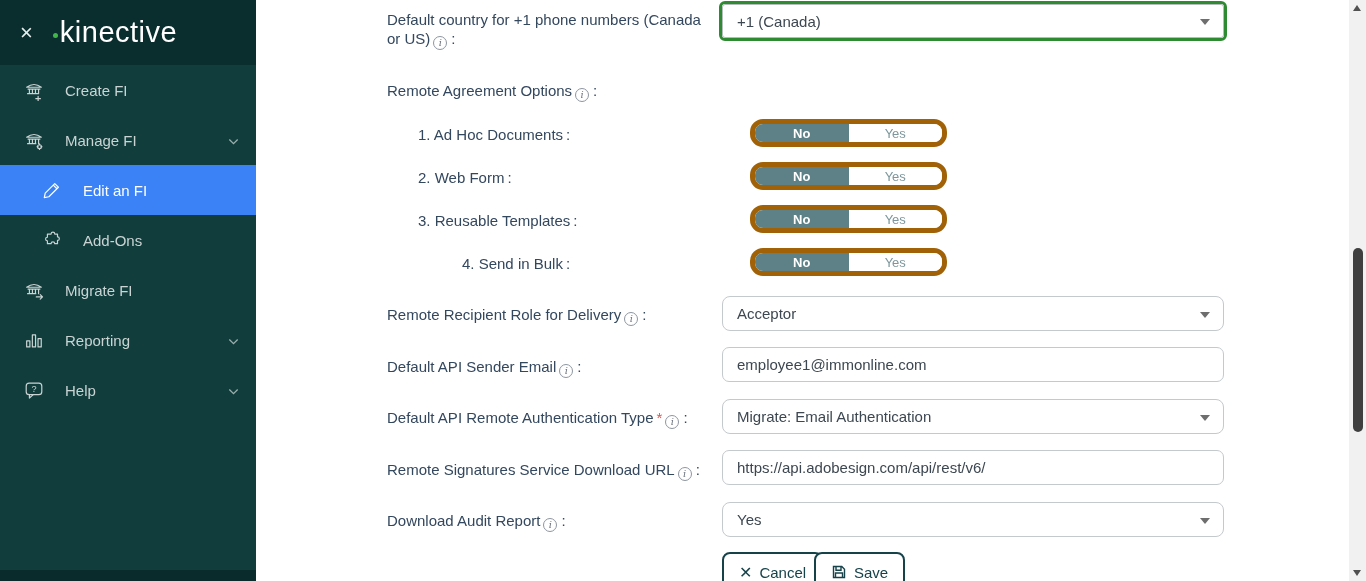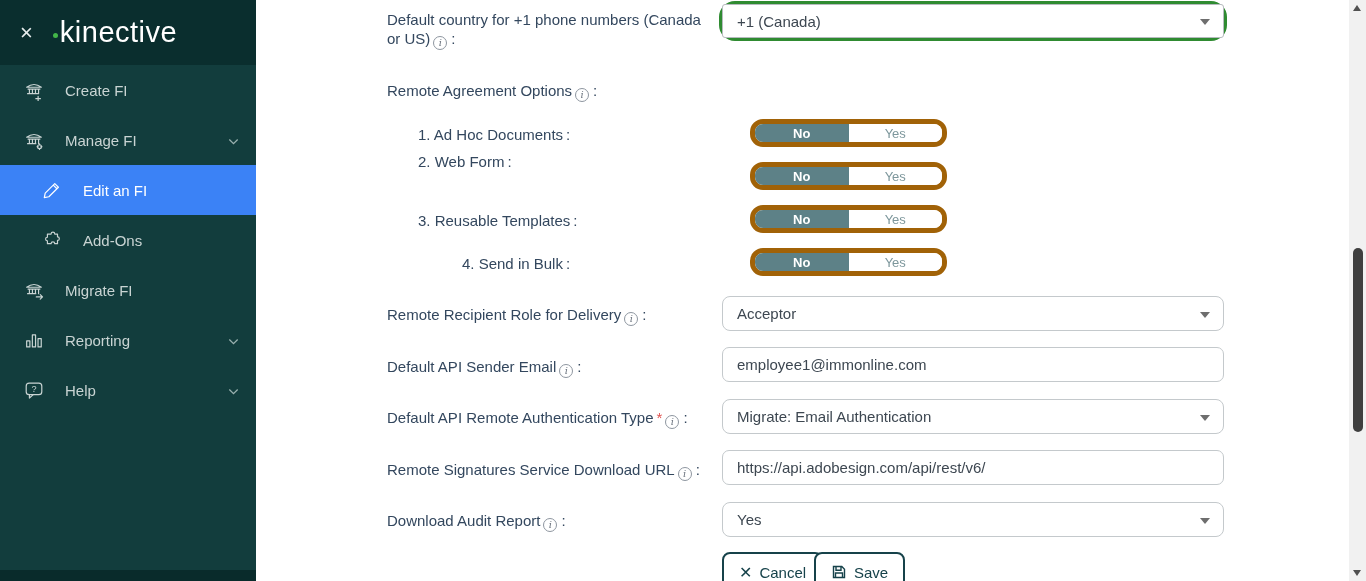--- a/index.html
+++ b/index.html
@@ -46,21 +46,21 @@
   .dd, .ti { position:absolute; left:466px; width:502px; height:35px; background:#fff;
         border:1px solid #c4c9cc; border-radius:8px; display:flex; align-items:center;
         padding:0 14px; font-size:15px; color:#3d4751; cursor:pointer; }
   .ti { cursor:text; font-family:"Liberation Sans", sans-serif; }
   input.ti { outline:none;border-radius:7px; }
   .caret { position:absolute; right:13px; top:15px; width:0; height:0;
            border-left:5px solid transparent; border-right:5px solid transparent;
            border-top:6px solid #6e6e6e; }
 
   .focus-wrap { position:absolute; left:463px; top:1px; width:508px; height:40px;
-                border:3px solid #2f8b31; border-radius:16px; background:#fff; }
+                border:3px solid #2f8b31; border-radius:6px; background:#fff; }
   .focus-wrap .dd { position:relative; left:0; top:0; width:502px; height:34px;
                     border:1px solid #b6bbbe; border-radius:3px; }
   .focus-wrap .caret { top:14px; }
 
   .toggle { position:absolute; left:466px; width:197px; height:28px; display:flex;
             border:5px solid #a16207; border-radius:13px; overflow:hidden;
             background:#fff;margin-left:28px; }
   .tg-no { flex:1; background:#5d8187; color:#fff; font-weight:bold; font-size:13px;
            display:flex; align-items:center; justify-content:center; cursor:pointer; }
   .tg-yes { flex:1; background:#fff; color:#7d979c; font-size:13px;
@@ -203,21 +203,21 @@
     </div>
 
     <div class="flabel" style="left:162px; top:125px;">
       <span>1. Ad Hoc Documents</span><span class="colon">:</span>
     </div>
     <div class="toggle" style="top:119px;">
       <span class="tg-no">No</span>
       <span class="tg-yes">Yes</span>
     </div>
 
-    <div class="flabel" style="left:162px; top:152px;text-align:right;">
+    <div class="flabel" style="left:162px; top:168px;text-align:right;">
       <span>2. Web Form</span><span class="colon">:</span>
     </div>
     <div class="toggle" style="top:162px;">
       <span class="tg-no">No</span>
       <span class="tg-yes">Yes</span>
     </div>
 
     <div class="flabel" style="left:162px; top:211px;">
       <span>3. Reusable Templates</span><span class="colon">:</span>
     </div>

